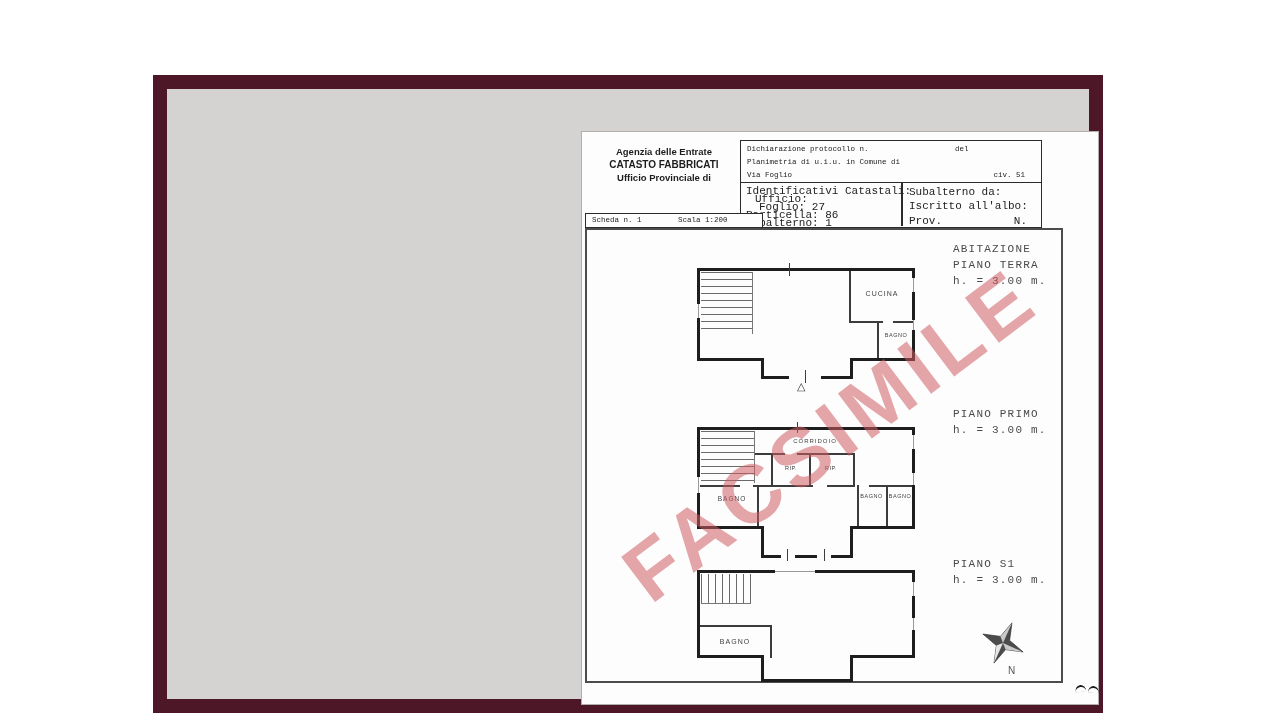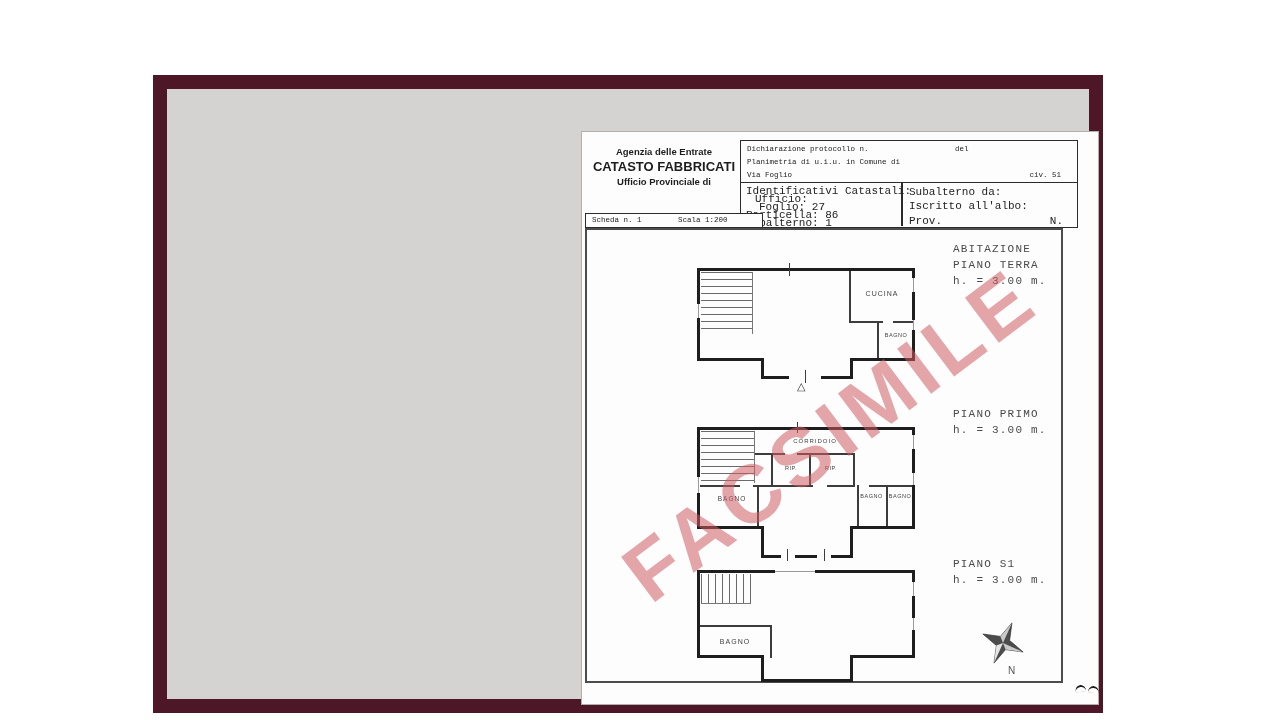--- a/index.html
+++ b/index.html
@@ -25,24 +25,24 @@
                  font-size:27px; font-weight:bold; color:#571c2e; letter-spacing:0.5px; }
 
   
   .page { position:absolute; left:414px; top:42px; width:518px; height:574px;
           background:#fdfdfd; border:1px solid #b2b0ae; }
 
   .mono { font-family:"Liberation Mono", monospace; color:#222; }
 
   .agency { position:absolute; left:8px; top:14px; width:148px; text-align:center; color:#1d1d1d; }
   .agency .a1 { font-size:9.5px; font-weight:bold; }
-  .agency .a2 { font-size:13px; font-weight:bold; margin-top:2px; }
+  .agency .a2 { font-size:10px; font-weight:bold; margin-top:2px; }
   .agency .a3 { font-size:9.5px; font-weight:bold; margin-top:2px; }
 
-  .hdr-box { position:absolute; left:158px; top:8px; width:338px; height:88px;
+  .hdr-box { position:absolute; left:158px; top:8px; width:302px; height:88px;
              border:1.5px solid #2b2b2b; background:#fdfdfd; }
   .hdr-a { position:relative; height:42px; border-bottom:1.5px solid #2b2b2b; }
   .hdr-a .r { position:absolute; left:6px; font-size:7.5px; white-space:nowrap; }
   .hdr-b { position:relative; height:43px; }
   .hdr-b .vdiv { position:absolute; left:160px; top:0; bottom:0; width:1.5px; background:#2b2b2b; }
   .hdr-b .l { position:absolute; font-size:11px; white-space:nowrap; }
 
   .scheda-box { position:absolute; left:3px; top:81px; width:178px; height:15px;
                 border:1.5px solid #2b2b2b; background:#fdfdfd; z-index:6; }
   .scheda-box span { position:absolute; top:2px; font-size:7.5px; white-space:nowrap; }

